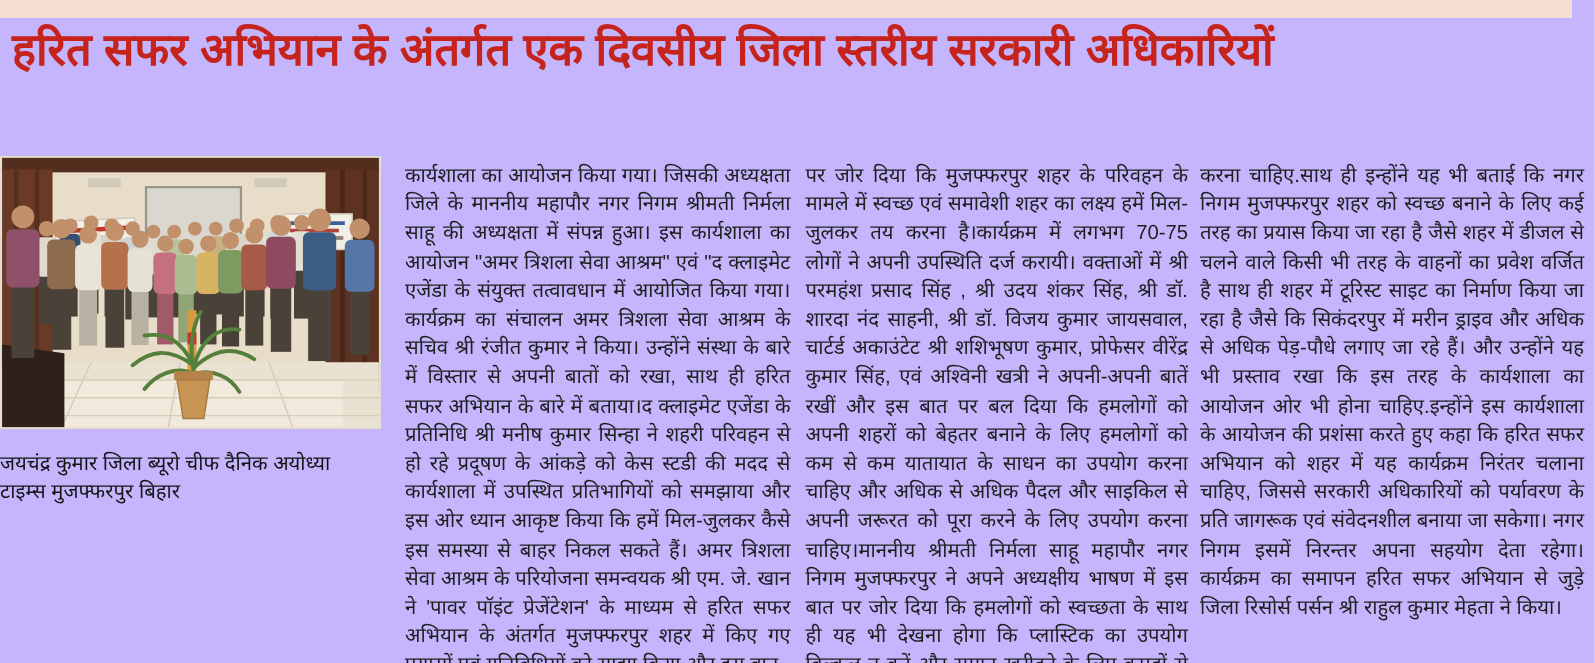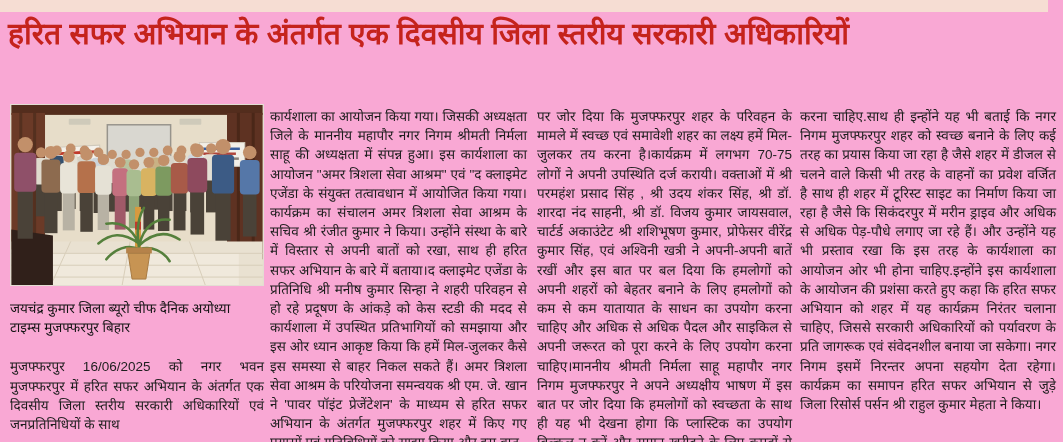--- a/index.html
+++ b/index.html
@@ -16,21 +16,21 @@
     background:#f6ddd3;
   }
   .headline {
     position:absolute; left:8px; top:15px; width:1050px;
     margin:0; font-size:30px; font-weight:bold;
     line-height:37px; color:#c5231c;
     letter-spacing:0;
   }
   .headline .hl-line { display:block; white-space:nowrap; }
   .col { position:absolute; top:104px; bottom:0; }
-  .col1 { left:10px;  width:254px; }
+  .col1 { left:0;  width:254px; }
   .col2 { left:270px; width:257px; }
   .col3 { left:537px; width:255px; }
   .col4 { left:800px; width:256px; }
   .body {
     font-size:13.5px; line-height:19.2px;
     color:#1e1e1e; text-align:justify;
     margin:0; padding-top:3px;
   }
   .photo {
     margin:0; width:254px; height:182px;
@@ -41,21 +41,21 @@
   .byline {
     margin:13px 0 0 0;
     font-size:13.5px; line-height:19.2px;
     color:#141414; text-align:left;
   }
   .intro { margin-top:17px; }
 </style>
 </head>
 <body>
 
-<div class="page" style="background: #f9a8d4;">
+<div class="page" style="background: #c4b5fd;">
 
   <div class="top-strip" style="background: rgb(246, 221, 211);"></div>
 
   <h1 class="headline" style="color: rgb(197, 35, 28);">
     <span class="hl-line">हरित सफर अभियान के अंतर्गत एक दिवसीय जिला स्तरीय सरकारी अधिकारियों</span>
   </h1>
 
   <div class="col col1">
     <figure class="photo">
       <svg viewBox="0 0 254 182" width="252" height="180" xmlns="http://www.w3.org/2000/svg">
@@ -234,20 +234,19 @@
         <g>
           <rect x="125" y="103" width="6" height="46" fill="#d79a3e"></rect>
           <rect x="125" y="118" width="6" height="8" fill="#c0392b"></rect>
           <path d="M129 140 C112 128 100 130 88 140 M129 140 C120 122 110 118 96 120 M129 142 C134 122 146 114 160 116 M129 142 C144 128 158 128 170 136 M129 144 C126 126 128 114 134 104 M129 146 C118 140 104 146 96 156 M129 146 C142 142 154 148 160 158" stroke="#55803c" stroke-width="2.6" fill="none" stroke-linecap="round"></path>
           <rect x="116" y="144" width="26" height="6" fill="#b5824a"></rect>
           <polygon points="118,150 140,150 136,176 122,176" fill="#c79453" stroke="#a87a42" stroke-width="1"></polygon>
         </g>
       </svg>
     </figure>
     <p class="byline">जयचंद्र कुमार जिला ब्यूरो चीफ दैनिक अयोध्या टाइम्स मुजफ्फरपुर बिहार</p>
-    <p class="body intro">मुजफ्फरपुर 16/06/2025 को नगर भवन मुजफ्फरपुर में हरित सफर अभियान के अंतर्गत एक दिवसीय जिला स्तरीय सरकारी अधिकारियों एवं जनप्रतिनिधियों के साथ</p>
   </div>
 
   <div class="col col2 body">कार्यशाला का आयोजन किया गया। जिसकी अध्यक्षता जिले के माननीय महापौर नगर निगम श्रीमती निर्मला साहू की अध्यक्षता में संपन्न हुआ। इस कार्यशाला का आयोजन "अमर त्रिशला सेवा आश्रम" एवं "द क्लाइमेट एजेंडा के संयुक्त तत्वावधान में आयोजित किया गया। कार्यक्रम का संचालन अमर त्रिशला सेवा आश्रम के सचिव श्री रंजीत कुमार ने किया। उन्होंने संस्था के बारे में विस्तार से अपनी बातों को रखा, साथ ही हरित सफर अभियान के बारे में बताया।द क्लाइमेट एजेंडा के प्रतिनिधि श्री मनीष कुमार सिन्हा ने शहरी परिवहन से हो रहे प्रदूषण के आंकड़े को केस स्टडी की मदद से कार्यशाला में उपस्थित प्रतिभागियों को समझाया और इस ओर ध्यान आकृष्ट किया कि हमें मिल-जुलकर कैसे इस समस्या से बाहर निकल सकते हैं। अमर त्रिशला सेवा आश्रम के परियोजना समन्वयक श्री एम. जे. खान ने 'पावर पॉइंट प्रेजेंटेशन' के माध्यम से हरित सफर अभियान के अंतर्गत मुजफ्फरपुर शहर में किए गए प्रयासों एवं गतिविधियों को साझा किया और इस बात</div>
   <div class="col col3 body">पर जोर दिया कि मुजफ्फरपुर शहर के परिवहन के मामले में स्वच्छ एवं समावेशी शहर का लक्ष्य हमें मिल-जुलकर तय करना है।कार्यक्रम में लगभग 70-75 लोगों ने अपनी उपस्थिति दर्ज करायी। वक्ताओं में श्री परमहंश प्रसाद सिंह , श्री उदय शंकर सिंह, श्री डॉ. शारदा नंद साहनी, श्री डॉ. विजय कुमार जायसवाल, चार्टर्ड अकाउंटेट श्री शशिभूषण कुमार, प्रोफेसर वीरेंद्र कुमार सिंह, एवं अश्विनी खत्री ने अपनी-अपनी बातें रखीं और इस बात पर बल दिया कि हमलोगों को अपनी शहरों को बेहतर बनाने के लिए हमलोगों को कम से कम यातायात के साधन का उपयोग करना चाहिए और अधिक से अधिक पैदल और साइकिल से अपनी जरूरत को पूरा करने के लिए उपयोग करना चाहिए।माननीय श्रीमती निर्मला साहू महापौर नगर निगम मुजफ्फरपुर ने अपने अध्यक्षीय भाषण में इस बात पर जोर दिया कि हमलोगों को स्वच्छता के साथ ही यह भी देखना होगा कि प्लास्टिक का उपयोग बिल्कुल न करें और समान खरीदने के लिए कपड़ों से बने थैले का उपयोग</div>
   <div class="col col4 body">करना चाहिए.साथ ही इन्होंने यह भी बताई कि नगर निगम मुजफ्फरपुर शहर को स्वच्छ बनाने के लिए कई तरह का प्रयास किया जा रहा है जैसे शहर में डीजल से चलने वाले किसी भी तरह के वाहनों का प्रवेश वर्जित है साथ ही शहर में टूरिस्ट साइट का निर्माण किया जा रहा है जैसे कि सिकंदरपुर में मरीन ड्राइव और अधिक से अधिक पेड़-पौधे लगाए जा रहे हैं। और उन्होंने यह भी प्रस्ताव रखा कि इस तरह के कार्यशाला का आयोजन ओर भी होना चाहिए.इन्होंने इस कार्यशाला के आयोजन की प्रशंसा करते हुए कहा कि हरित सफर अभियान को शहर में यह कार्यक्रम निरंतर चलाना चाहिए, जिससे सरकारी अधिकारियों को पर्यावरण के प्रति जागरूक एवं संवेदनशील बनाया जा सकेगा। नगर निगम इसमें निरन्तर अपना सहयोग देता रहेगा।कार्यक्रम का समापन हरित सफर अभियान से जुड़े जिला रिसोर्स पर्सन श्री राहुल कुमार मेहता ने किया।</div>
 
 </div>
 
 </body></html>

